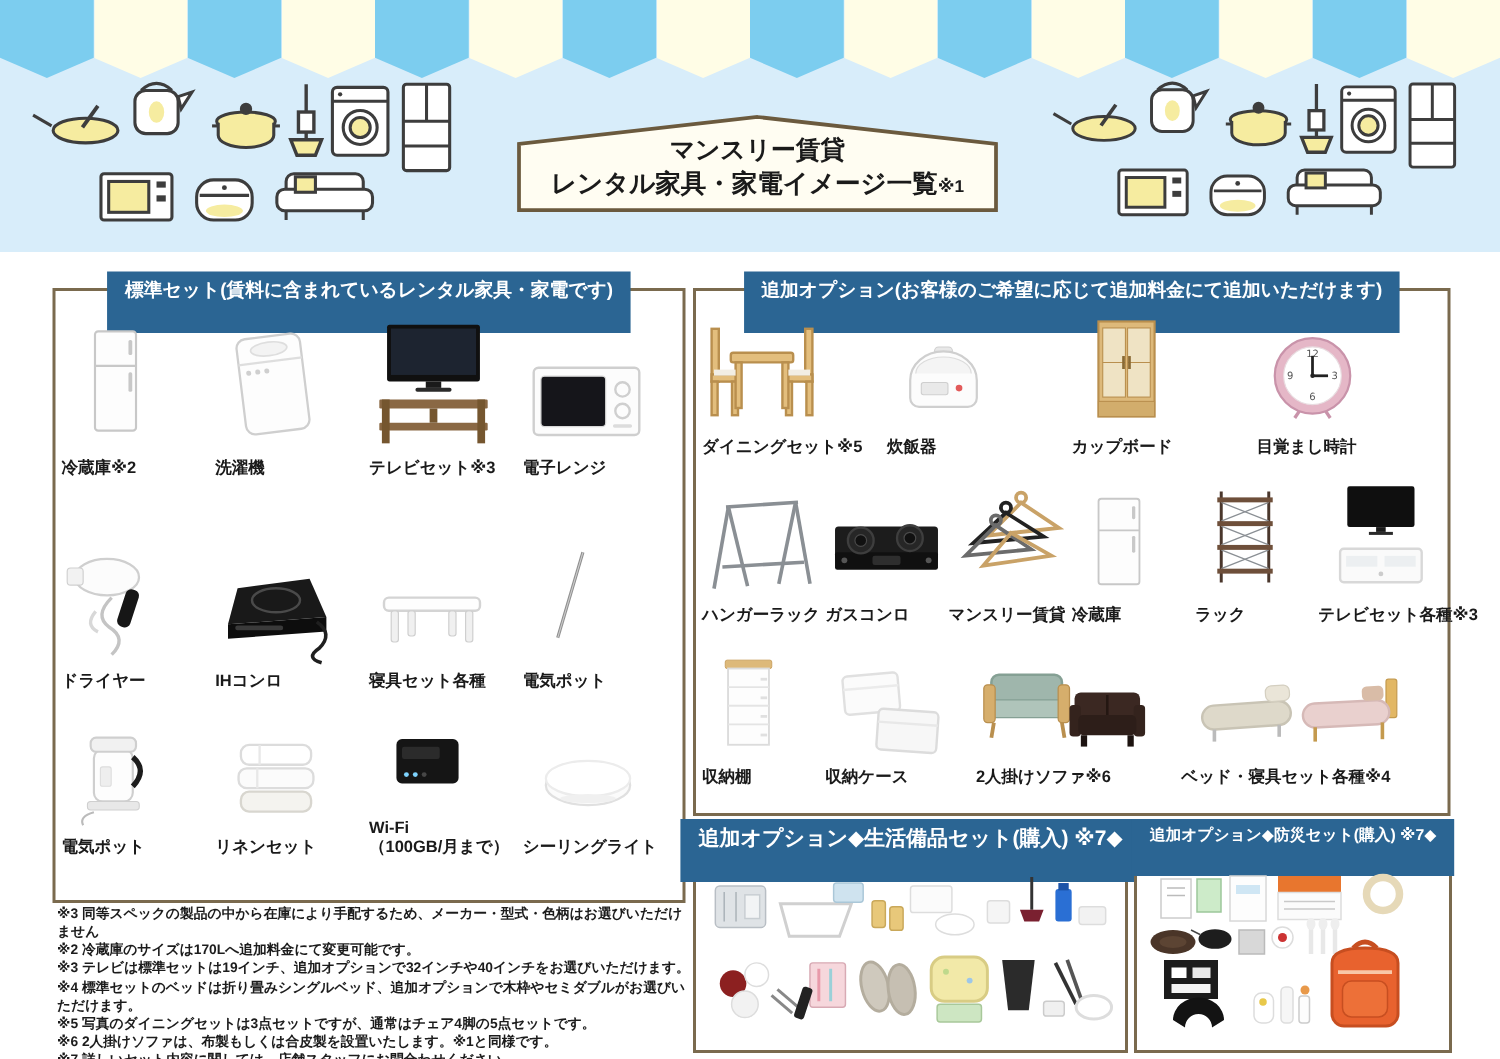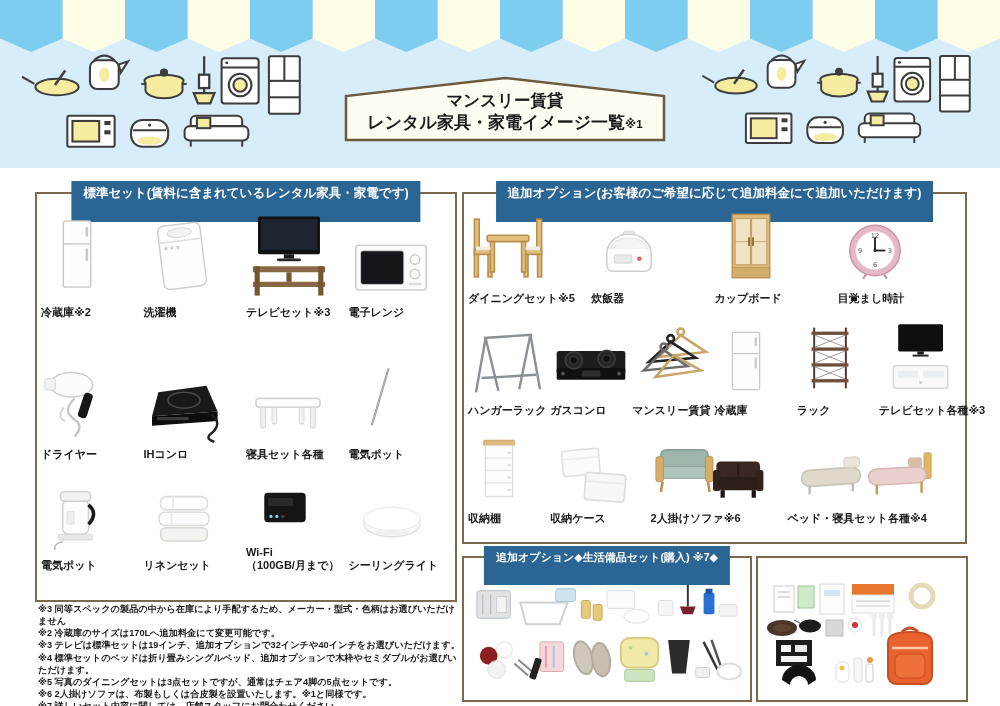--- a/index.html
+++ b/index.html
@@ -20,21 +20,21 @@
   .ptxt .l2{font-size:17px}
   .ptxt .note{font-size:11.5px;vertical-align:baseline}
   
   .panel{position:absolute;border:2px solid #7A6A4E;background:#fff}
   .phead{position:absolute;top:-13px;left:50%;transform:translateX(-50%);background:#2B6593;
          color:#fff;font-weight:bold;white-space:nowrap;padding:4px 12px 20px;font-size:12.5px}
   .std{left:35px;top:192px;width:418px;height:406px}
   .opt{left:462px;top:192px;width:501px;height:348px}
   .life{left:462px;top:556px;width:286px;height:142px}
   .dis {left:756px;top:556px;width:208px;height:142px}
-  .life .phead{font-size:11px;top:-12px}
+  .life .phead{font-size:14px;top:-12px}
   .dis  .phead{font-size:10.5px;top:-12px}
   .row{position:absolute;left:4px;right:4px;display:flex;align-items:flex-end}
   .cell{flex:1;display:flex;flex-direction:column;align-items:flex-start;min-width:0}
   .ph{display:flex;align-items:flex-end;justify-content:center}
   .lbl{font-size:11px;font-weight:bold;text-align:center;line-height:1.18;white-space:nowrap}
   .std .r1{top:8px}.std .r2{top:152px}.std .r3{top:278px}
   .opt .r1{top:6px}.opt .r2{top:118px}.opt .r3{top:230px}
   .f09{flex:0.9}.f11{flex:1.1}.f15{flex:1.5}.f19{flex:1.9}
   .bxcontent{position:absolute;left:0;top:14px;right:0;bottom:0;display:flex;
              align-items:center;justify-content:center}
@@ -642,20 +642,21 @@
             <line x1="238" y1="62" x2="252" y2="90" stroke="#333" stroke-width="2.5"></line>
             <line x1="246" y1="60" x2="256" y2="88" stroke="#555" stroke-width="2.5"></line>
             <ellipse cx="264" cy="92" rx="12" ry="8" fill="#fff" stroke="#ddd" stroke-width="2"></ellipse>
             <rect x="230" y="88" width="14" height="10" rx="2" fill="#f0f0f0" stroke="#ccc"></rect>
           </g>
       </svg>
     </div>
   </section>
 
   <section class="panel dis">
+    <div class="phead">追加オプション◆防災セット(購入) ※7◆</div>
     <div class="bxcontent">
       <svg width="200" height="112" viewBox="0 0 200 112">
         <g>
             <rect x="12" y="6" width="20" height="26" fill="#fff" stroke="#ccc"></rect>
             <line x1="16" y1="12" x2="28" y2="12" stroke="#bbb"></line>
             <line x1="16" y1="17" x2="28" y2="17" stroke="#bbb"></line>
             <rect x="36" y="6" width="16" height="22" fill="#CDEBC9" stroke="#9CC79A"></rect>
           </g>
         <g>
             <rect x="58" y="4" width="24" height="30" fill="#fdfdfd" stroke="#d8d8d8"></rect>

